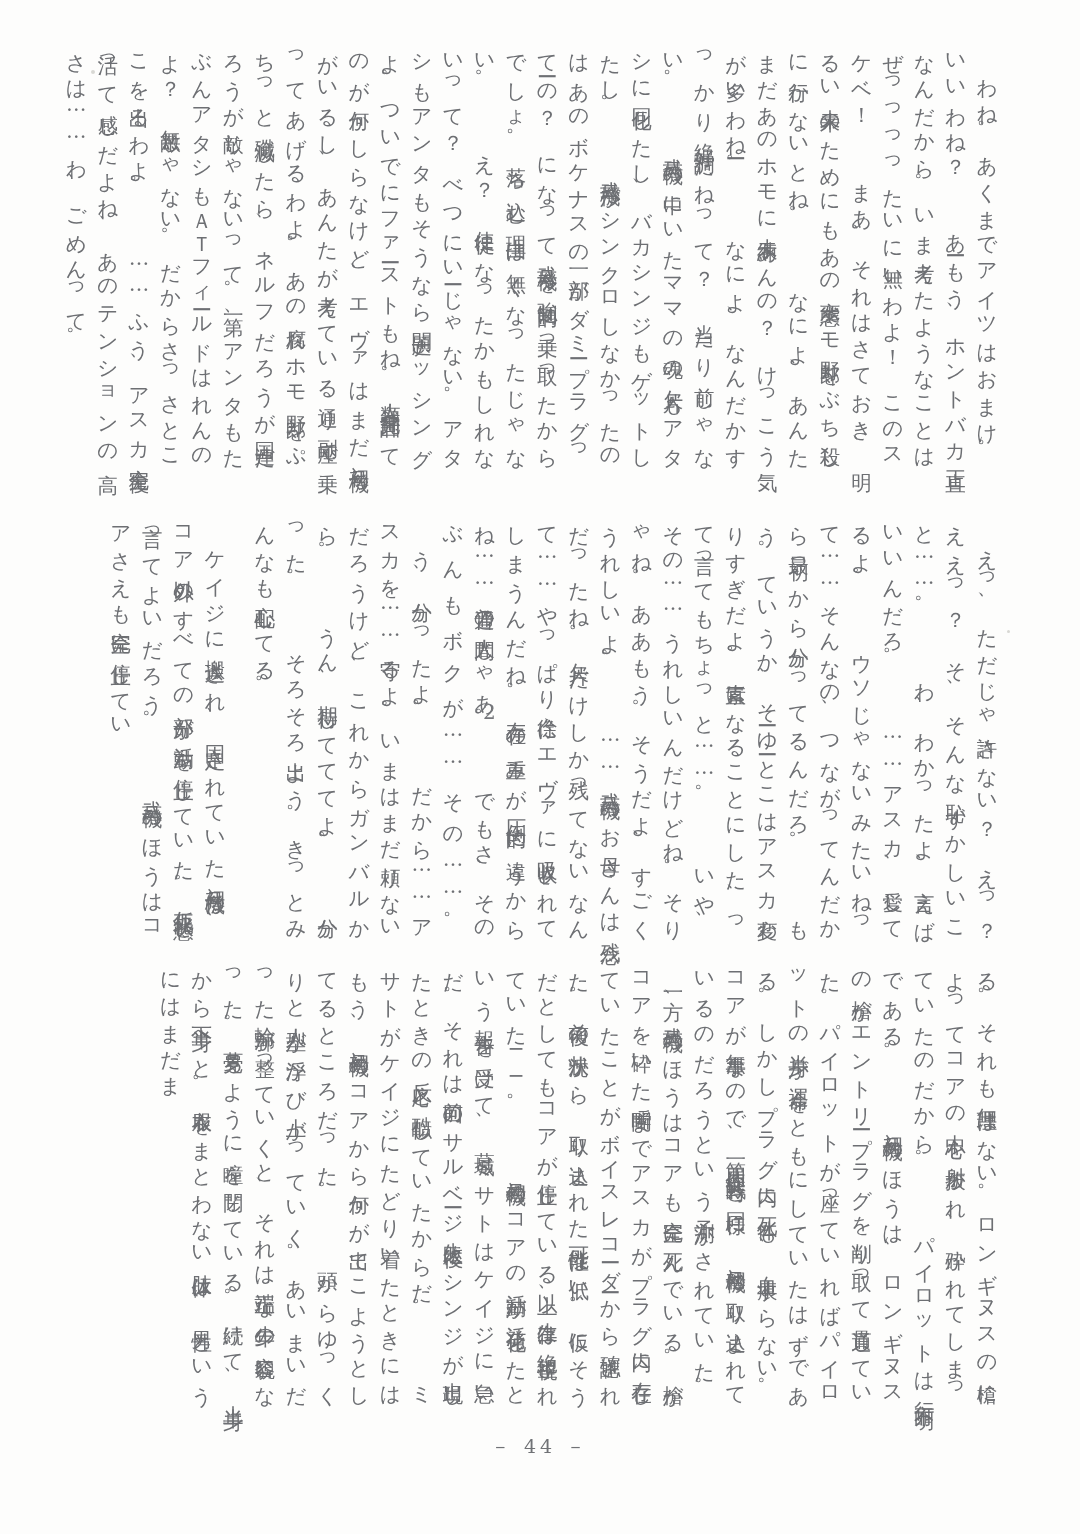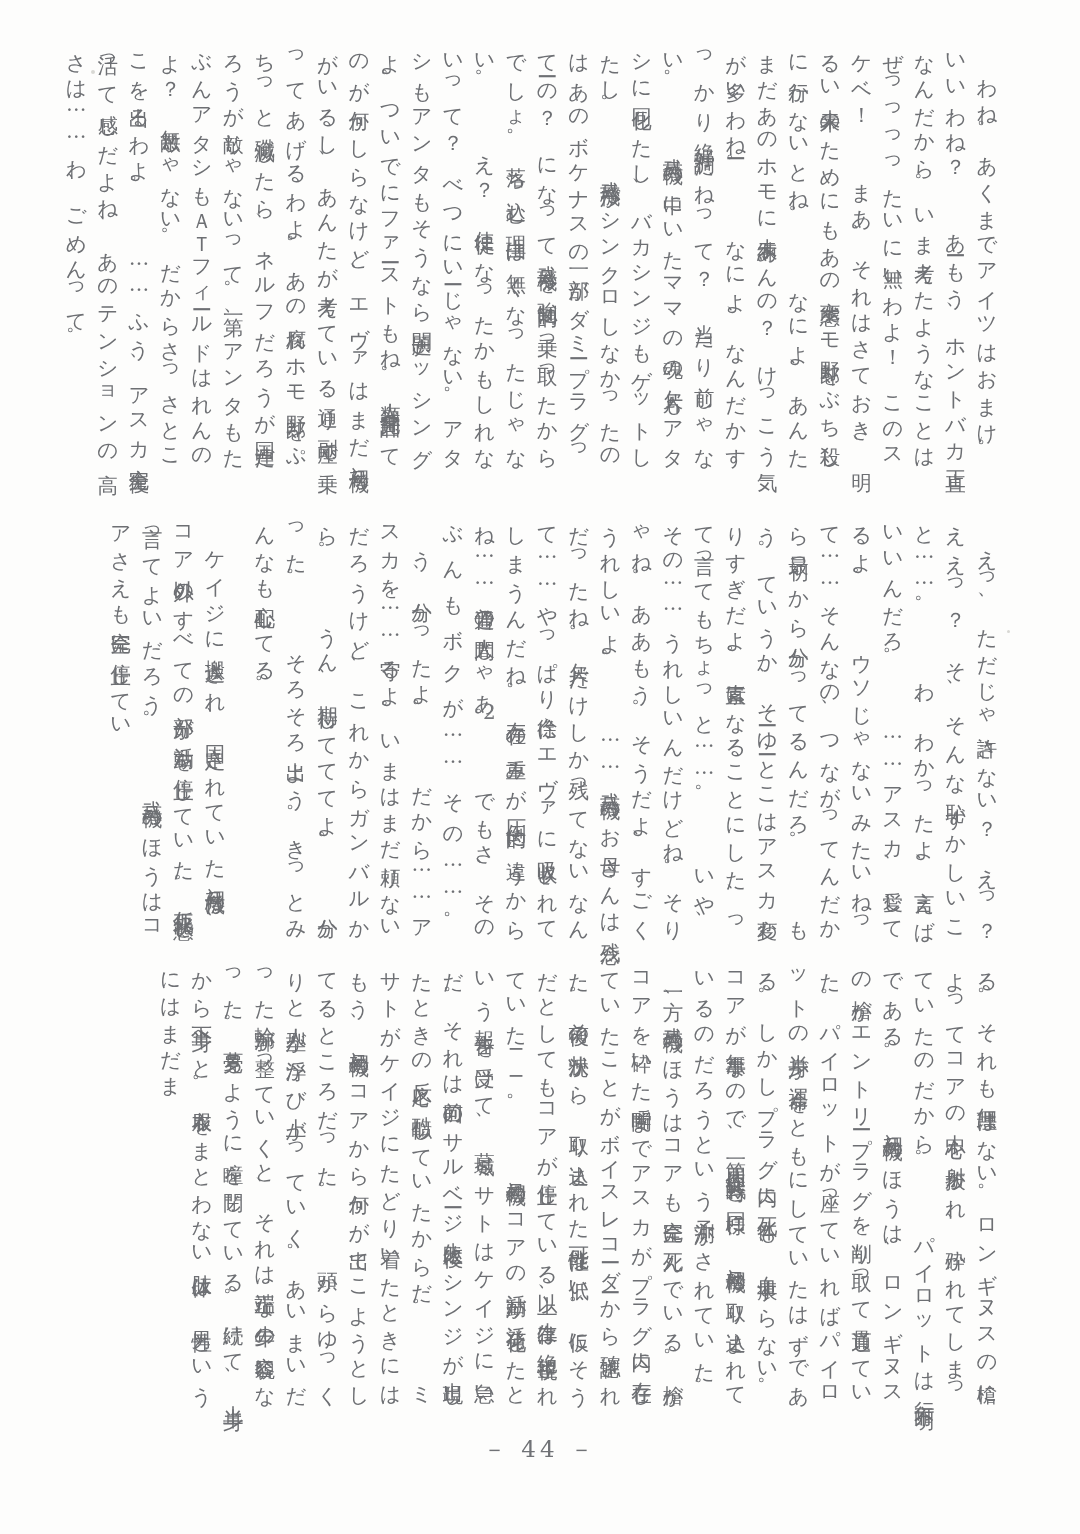--- a/index.html
+++ b/index.html
@@ -74,21 +74,21 @@
     right: 78px;
     height: 440px;
     width: 900px;
   }
   .pagenum {
     position: absolute;
     left: 0;
     right: 0;
     top: 1434px;
     text-align: center;
-    font-size: 23px;
+    font-size: 19px;
     letter-spacing: 4px;
     color: #707276;
     font-family: "DejaVu Serif", "Liberation Serif", serif;
   }
 </style>
 </head>
 <body>
 
 <div class="page">
 

